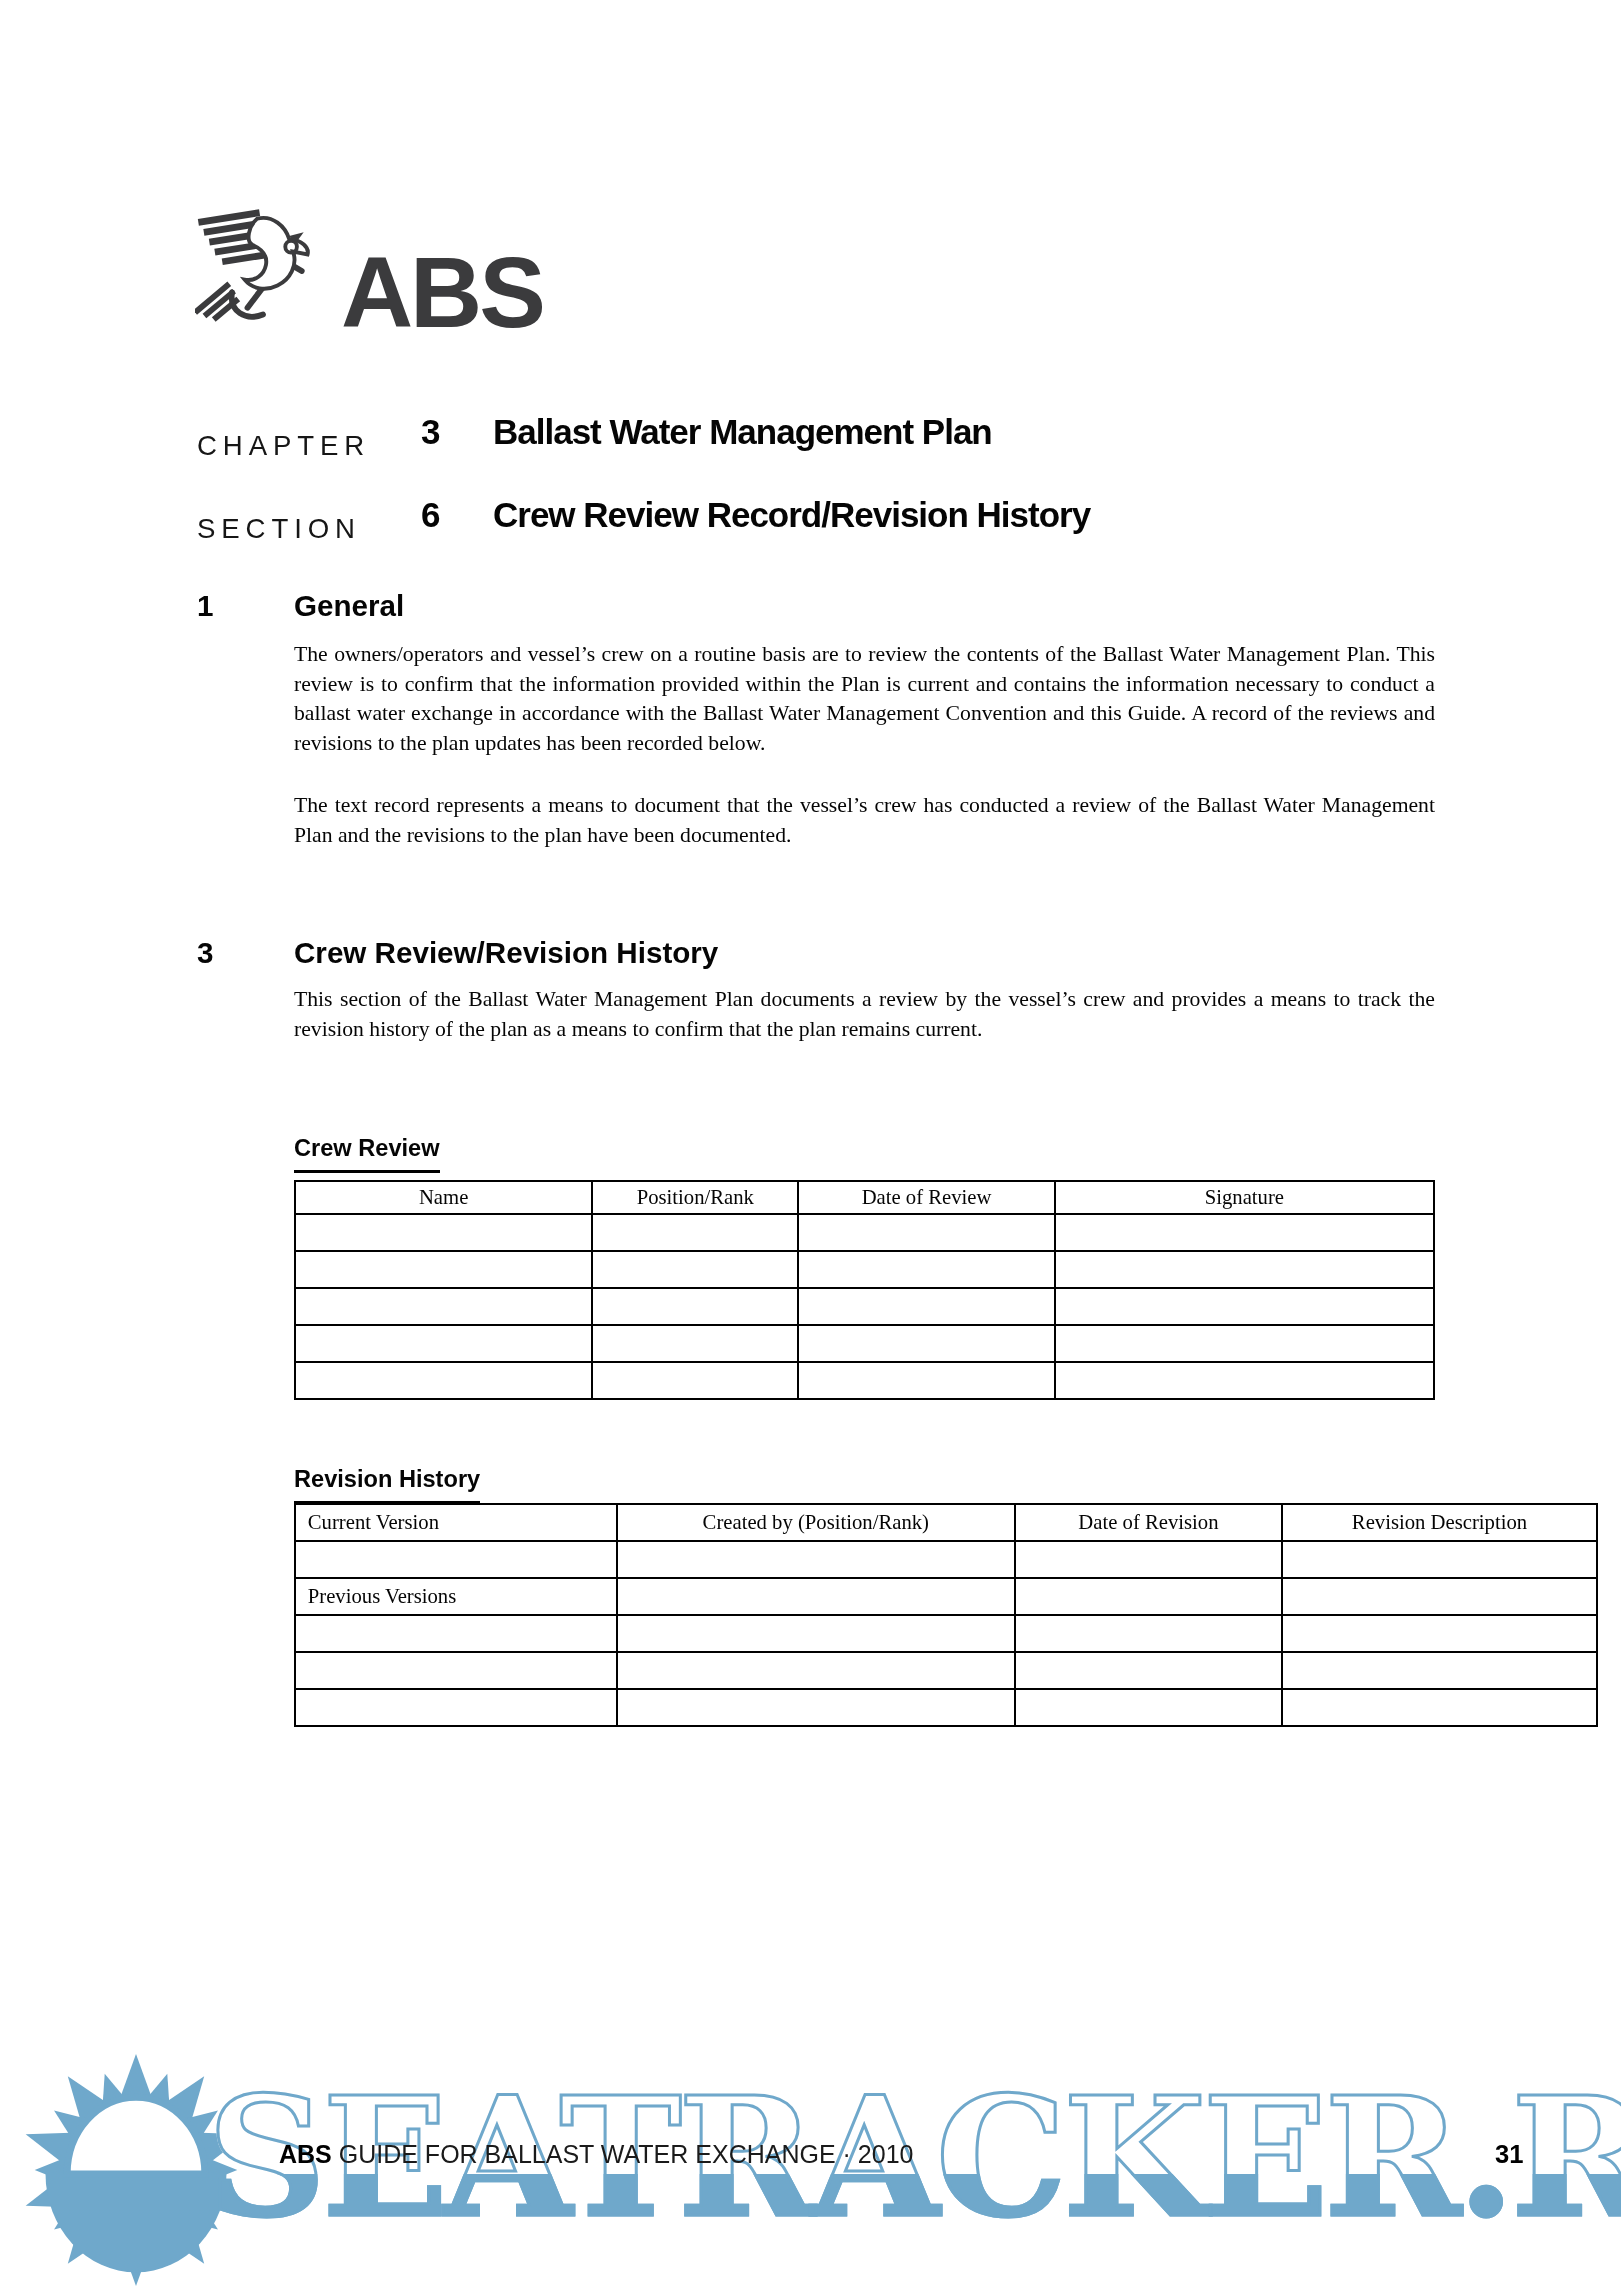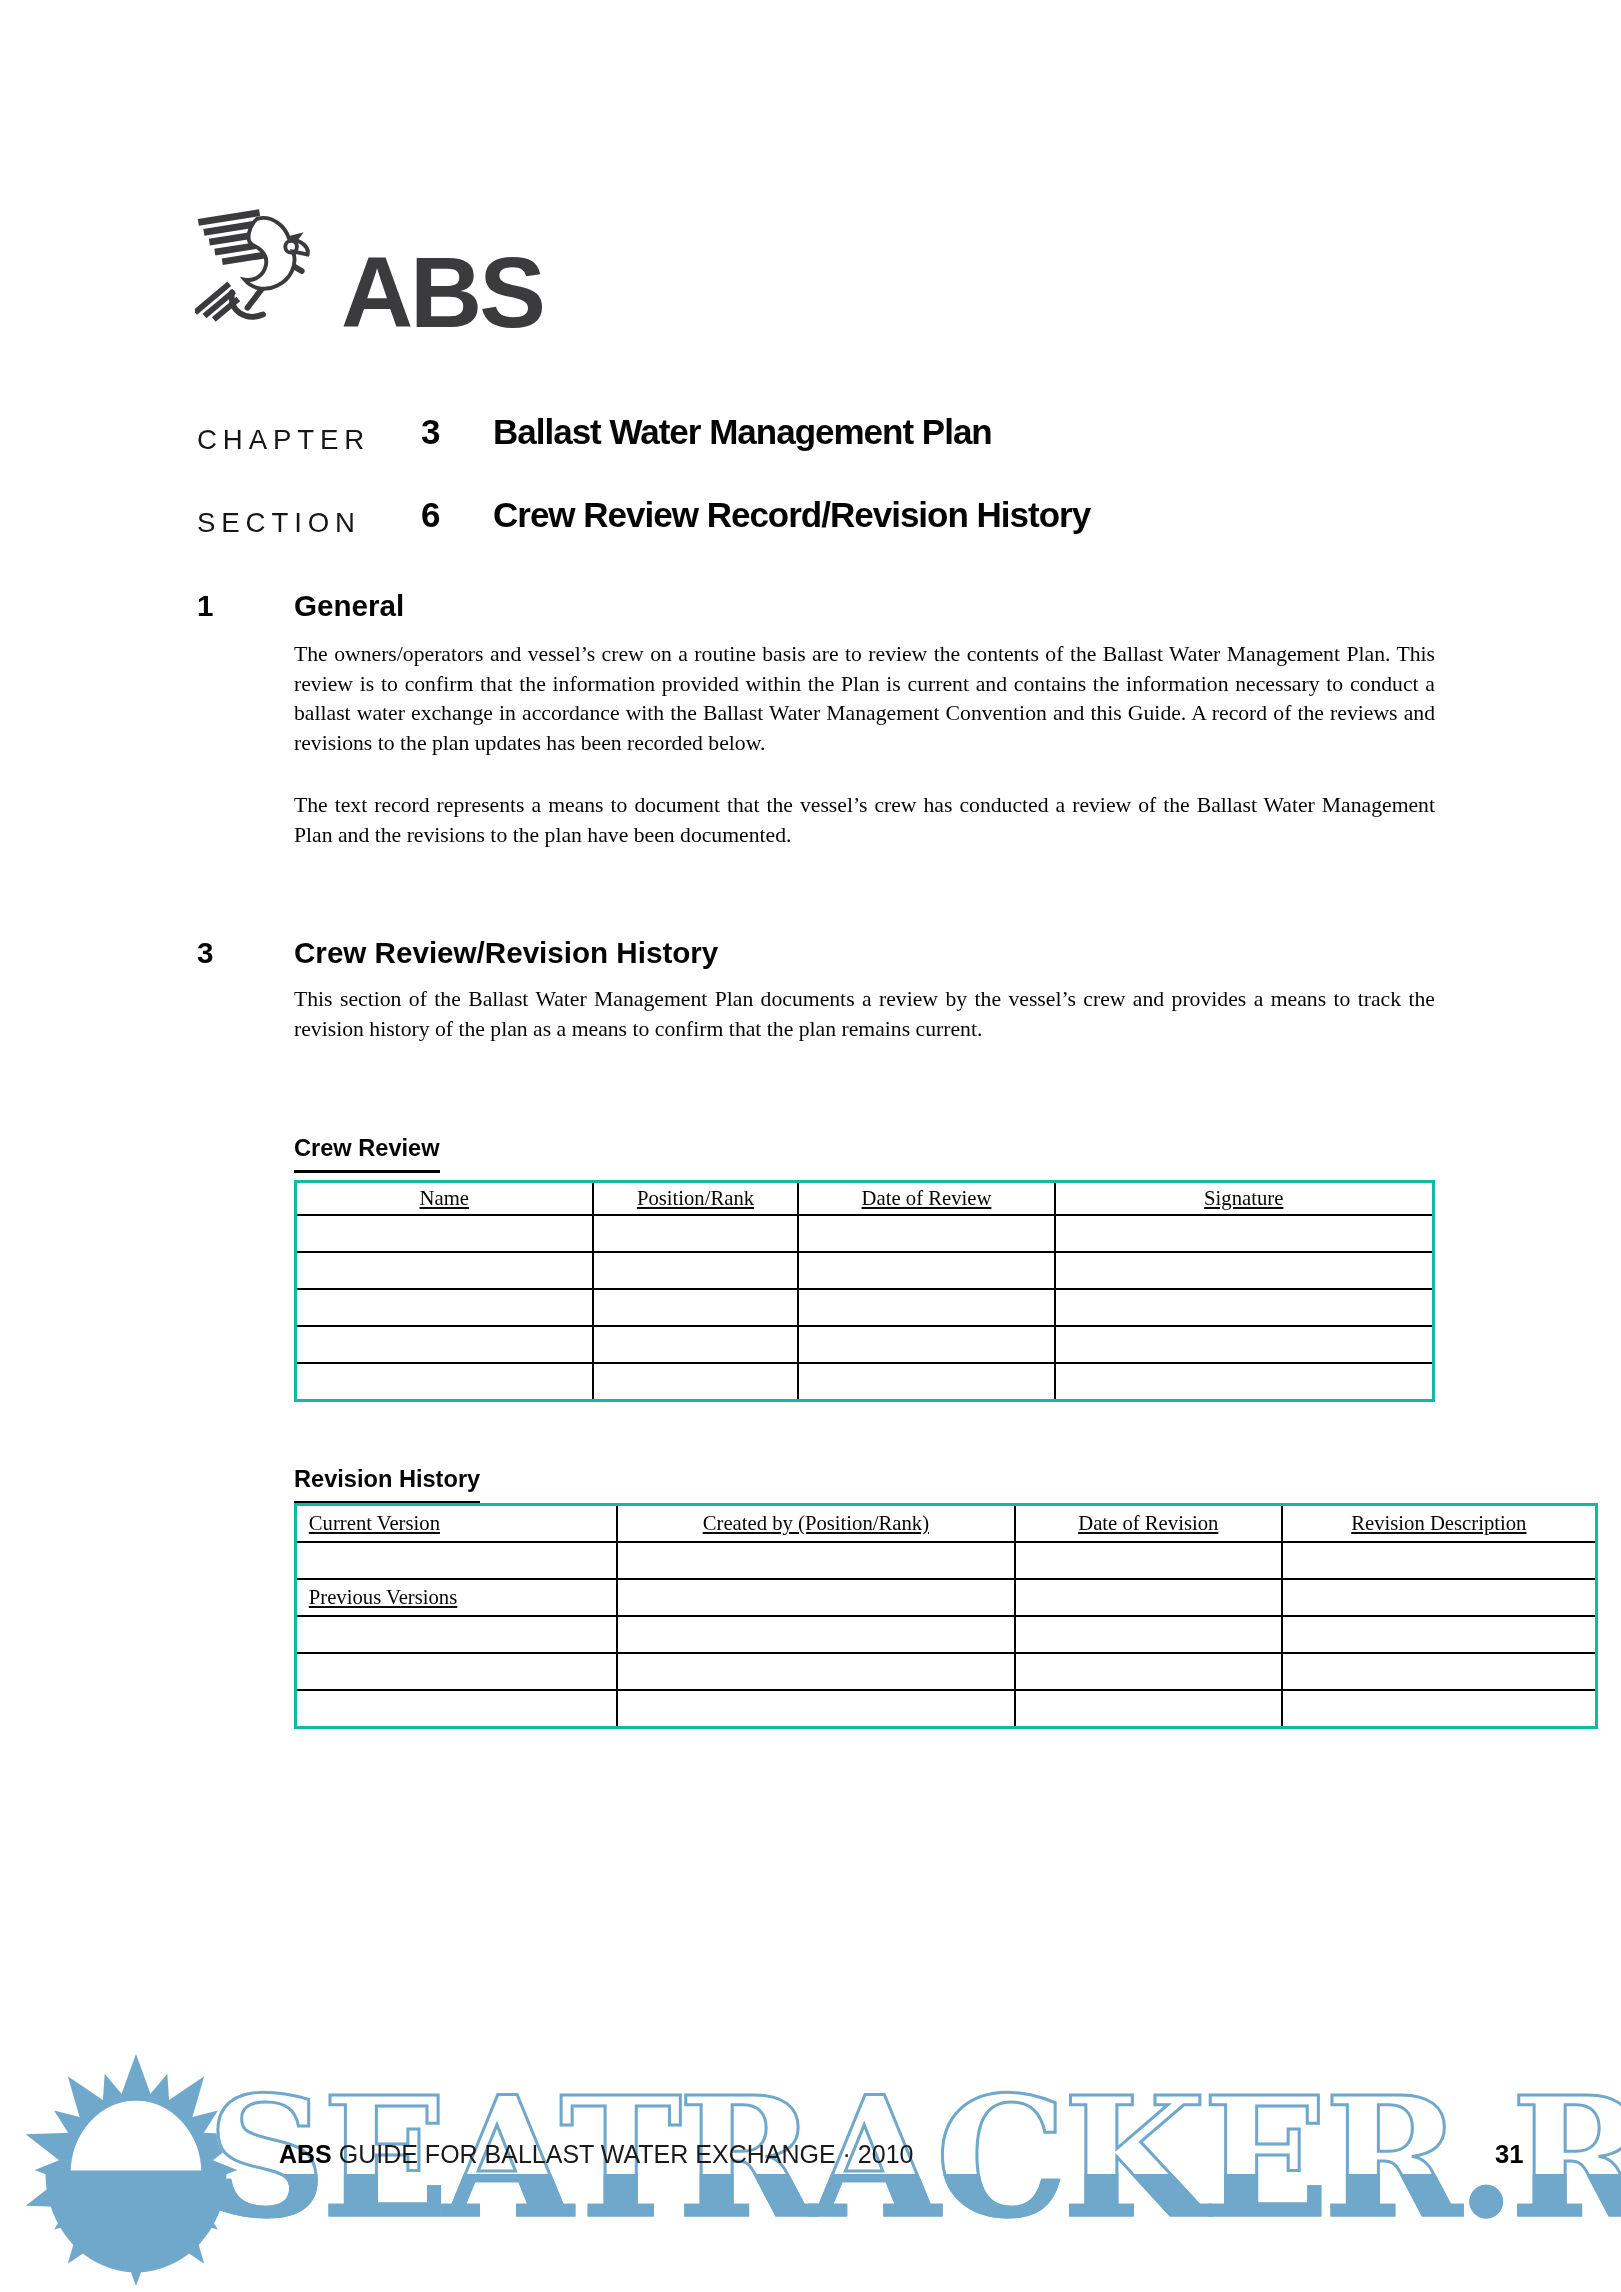--- a/index.html
+++ b/index.html
@@ -26,21 +26,21 @@
   .logo { position:absolute; left:195px; top:207px; display:flex; align-items:flex-end; z-index:1; }
   .logo-text {
     font-family:"Liberation Sans","DejaVu Sans",sans-serif; font-weight:bold;
     font-size:100px; line-height:77px; letter-spacing:-3px; color:#3b3b3d; margin-left:9.9px;
   }
 
   
   .h-row { position:absolute; left:197px; width:1340px; height:41px; z-index:1; }
   .h-row.r1 { top:412px; } .h-row.r2 { top:495px; }
   .h-label {
-    position:absolute; left:0; top:12px;
+    position:absolute; left:0; top:18px;
     font-family:"Liberation Sans","DejaVu Sans",sans-serif;
     font-size:27.6px; letter-spacing:5.9px; color:#161616;
   }
   .h-num, .h-title {
     position:absolute; top:0;
     font-family:"Liberation Sans","DejaVu Sans",sans-serif;
     font-weight:bold; font-size:35px; letter-spacing:-1px; color:#050505;
   }
   .h-num { left:224px; } .h-title { left:296px; white-space:nowrap; }
 
@@ -66,21 +66,21 @@
     position:absolute; left:294px; z-index:1; display:inline-block;
     font-family:"Liberation Sans","DejaVu Sans",sans-serif;
     font-weight:bold; font-size:23.6px; color:#050505;
     border-bottom:3px solid #000; padding-bottom:8px;
   }
   .crew-label { top:1135px; } .rev-label { top:1466px;text-align:right; }
 
   
   table.doc-table {
     position:absolute; z-index:1; border-collapse:collapse; table-layout:fixed;
-    border:3px solid #14b8a6; background:#fff;text-decoration:underline;
+    border:1px solid #14b8a6; background:#fff;
   }
   table.doc-table th, table.doc-table td {
     border:2px solid #000; padding:0 7.9px; text-align:center;
     font-family:"Liberation Serif","DejaVu Serif",serif;
     font-size:20.7px; font-weight:normal; color:#050505;
     overflow:hidden; white-space:nowrap;
   }
   table.crew { left:294px; top:1180px; width:1141px; }
   table.crew th { height:30.5px; }
   table.crew td { height:35px; }

